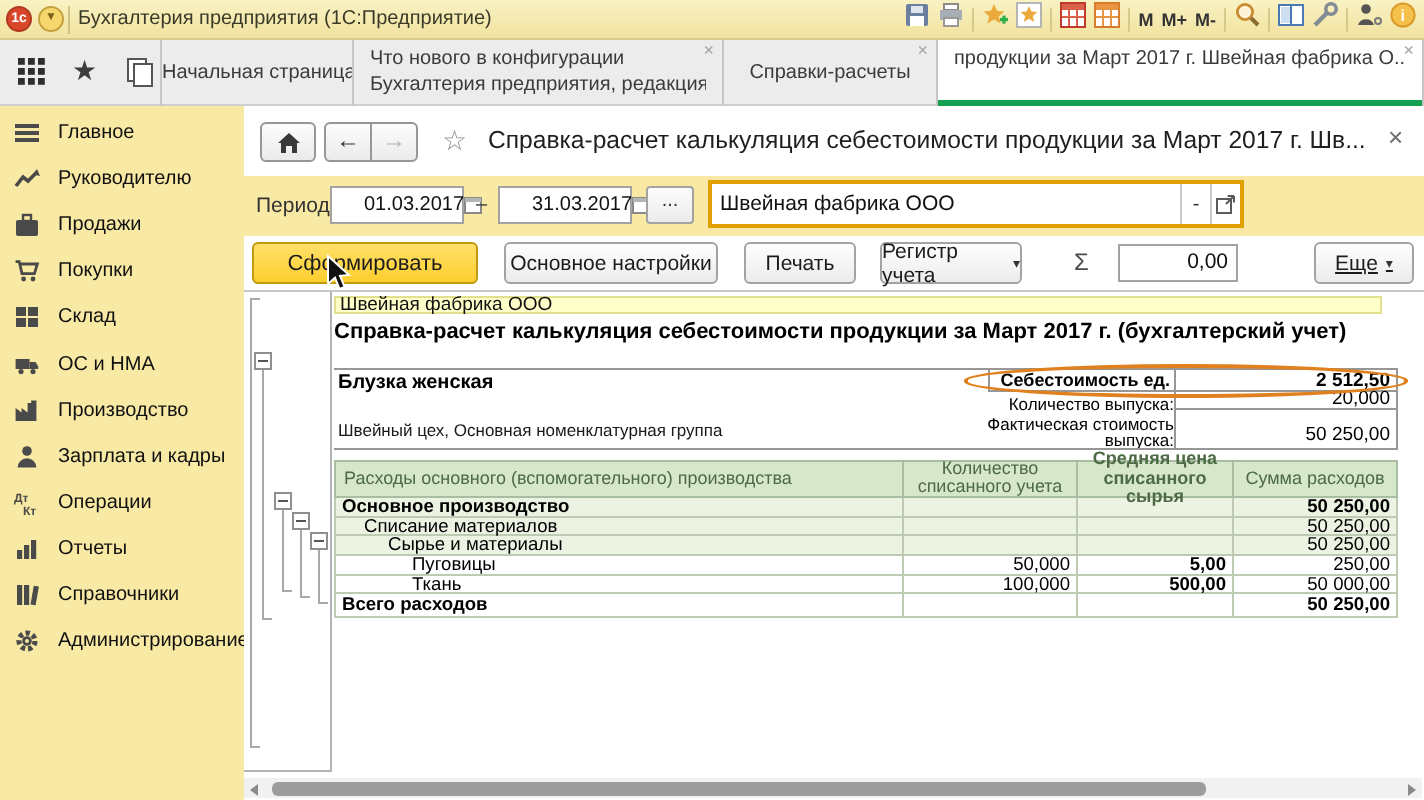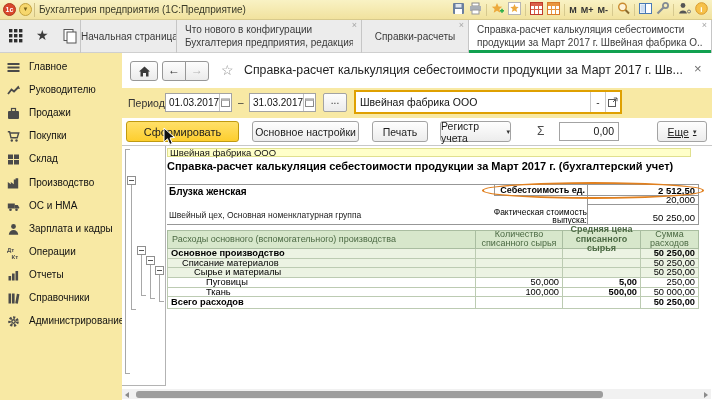--- a/index.html
+++ b/index.html
@@ -37,21 +37,21 @@
   #btn-home { left:8px; width:28px; border-radius:3px; }
   #btn-back { left:40px; width:24px; border-radius:3px 0 0 3px; font-size:12px; color:#333; line-height:17px; }
   #btn-fwd { left:63px; width:24px; border-radius:0 3px 3px 0; font-size:12px; color:#b5b5b5; line-height:17px; }
   #nav-star { position:absolute; left:99px; top:9px; font-size:14px; color:#8f8f8f; }
   #nav-title { position:absolute; left:122px; top:10px; width:447px; font-size:12.3px; color:#1f1f1f; white-space:nowrap; overflow:hidden; }
   #nav-close { position:absolute; left:572px; top:8px; font-size:13px; color:#6e6e6e; }
 
   #periodrow { position:absolute; left:0; top:35px; width:590px; height:30px; background:#f8e9a4; }
   #period-label { position:absolute; left:6px; top:9px; font-size:10.5px; color:#333; }
   .datefield { position:absolute; top:5px; width:67px; height:19px; background:#fff; border:1px solid #a3a3a3; display:flex; align-items:center; }
-  .datefield .dtext { flex:1; font-size:10px; padding-left:3px; color:#111; }
+  .datefield .dtext { flex:1; font-size:10px; padding-left:16px; color:#111; }
   .datefield .dsep { width:1px; height:17px; background:#c2c2c2; }
   .datefield .dcal { width:13px; display:flex; justify-content:center; align-items:center; }
   #date-from { left:43px; } #date-to { left:127px; }
   #period-dash { position:absolute; left:116px; top:9px; font-size:10px; color:#333; }
   #btn-dots { position:absolute; left:201px; top:5px; width:24px; height:19px; background:linear-gradient(#fdfdfd,#ebebeb); border:1px solid #a3a3a3; border-radius:2px; font-size:10px; color:#333; text-align:center; line-height:14px; }
   #orgcombo { position:absolute; left:232px; top:2px; width:268px; height:24px; border:2px solid #dfa000; background:#fff; display:flex; align-items:stretch; }
   #orgcombo .otext { flex:1; font-size:10.5px; color:#111; padding-left:4px; line-height:20px; white-space:nowrap; }
   #orgcombo .oseg { width:15px; border-left:1px solid #c9c9c9; display:flex; align-items:center; justify-content:center; font-size:10px; color:#333; }
 
   #toolbar { position:absolute; left:0; top:65px; width:590px; height:27px; background:#fff; }
@@ -89,21 +89,21 @@
   #fact-value { position:absolute; left:420px; top:58.5px; width:112px; height:19px; border-left:1px solid #979797; border-right:1px solid #979797; text-align:right; padding-right:3px; font-size:9.5px; display:flex; align-items:flex-end; justify-content:flex-end; padding-bottom:1px; }
   #ellipse { position:absolute; left:315px; top:36px; width:222px; height:16.5px; border:2px solid #e1801f; border-radius:50%; z-index:5; }
 
   #xtable { position:absolute; left:0; top:83.5px; width:532px; }
   .xhead { display:flex; background:#d7e7cb; border:1px solid #a9bda0; height:19.5px; color:#4c6a44; }
   .xhead .xc { display:flex; align-items:center; justify-content:center; text-align:center; font-size:9px; line-height:9.5px; border-right:1px solid #a9bda0; }
   .xhead .xc:last-child { border-right:none; }
   .xrow { display:flex; height:9.7px; border-bottom:1px solid #bccbb2; border-left:1px solid #bccbb2; border-right:1px solid #bccbb2; font-size:9.3px; line-height:8.5px; }
   .xrow .xc { border-right:1px solid #bccbb2; }
   .xrow .xc:last-child { border-right:none; }
-  .c1 { width:308px; } .c2 { width:87px; } .c3 { width:78px;font-weight:bold; } .c4 { flex:1; }
+  .c1 { width:284px; } .c2 { width:87px; } .c3 { width:78px;font-weight:bold; } .c4 { flex:1; }
   .xrow .c1 { padding-left:3px; }
   .num { text-align:right; padding-right:3px; }
   .green { background:#ecf3e3; }
   .bold { font-weight:bold; }
   .i1 .c1 { padding-left:14px; } .i2 .c1 { padding-left:26px; } .i3 .c1 { padding-left:38px; }
   .xtotal { height:11.5px; line-height:10px; }
 
   #hscroll { position:absolute; left:0; top:243px; width:589px; height:10px; background:#f1f1f1; }
   #hs-thumb { position:absolute; left:14px; top:1.5px; width:467px; height:7px; background:#9d9d9d; border-radius:3px; }
   .arr-l { position:absolute; left:3px; top:2.5px; width:0; height:0; border-top:3px solid transparent; border-bottom:3px solid transparent; border-right:4px solid #8b8b8b; }
@@ -218,21 +218,20 @@
     <div class="tab" id="tab2" style="left:177px; width:185px; padding:3px 8px;">
       <span class="tl1">Что нового в конфигурации</span>
       <span class="tl1">Бухгалтерия предприятия, редакция 3.0</span>
       <span class="tab-close">×</span>
     </div>
     <div class="tab" id="tab3" style="left:362px; width:107px; display:flex; align-items:center; justify-content:center;">
       <span class="tl1">Справки-расчеты</span>
       <span class="tab-close">×</span>
     </div>
     <div class="tab" id="tab4" style="left:469px; width:243px; padding:3px 8px;">
-      <span class="tl1">Справка-расчет калькуляция себестоимости</span>
       <span class="tl1">продукции за Март 2017 г. Швейная фабрика О...</span>
       <span class="tab-close">×</span>
       <div class="greenbar"></div>
     </div>
   </div>
 
   <div id="sidebar">
     <div class="sb-item">
       <span class="sb-ic"><svg width="13" height="13">
             <g fill="#4a4a4a">
@@ -271,32 +270,32 @@
               <rect x="1" y="1.5" width="5" height="4.5"></rect>
               <rect x="7" y="1.5" width="5" height="4.5"></rect>
               <rect x="1" y="7" width="5" height="4.5"></rect>
               <rect x="7" y="7" width="5" height="4.5"></rect>
             </g>
           </svg></span>
       <span class="sb-lb">Склад</span>
     </div>
     <div class="sb-item">
       <span class="sb-ic"><svg width="13" height="13">
-            <path d="M0.8 11.5 V5 l3 2.2 V5 l3 2.2 V2.5 h1.8 v-1.2 h2.6 V11.5 Z" fill="#4a4a4a"></path>
-          </svg></span>
-      <span class="sb-lb">Производство</span>
-    </div>
-    <div class="sb-item">
-      <span class="sb-ic"><svg width="13" height="13">
             <rect x="0.8" y="3.5" width="7" height="5" fill="#4a4a4a"></rect>
             <path d="M7.8 5 h3 l1.3 2.2 V8.5 H7.8 Z" fill="#4a4a4a"></path>
             <circle cx="3.5" cy="9.8" r="1.3" fill="#4a4a4a"></circle>
             <circle cx="9.5" cy="9.8" r="1.3" fill="#4a4a4a"></circle>
           </svg></span>
       <span class="sb-lb">ОС и НМА</span>
+    </div>
+    <div class="sb-item">
+      <span class="sb-ic"><svg width="13" height="13">
+            <path d="M0.8 11.5 V5 l3 2.2 V5 l3 2.2 V2.5 h1.8 v-1.2 h2.6 V11.5 Z" fill="#4a4a4a"></path>
+          </svg></span>
+      <span class="sb-lb">Производство</span>
     </div>
     <div class="sb-item">
       <span class="sb-ic"><svg width="13" height="13">
             <circle cx="6.5" cy="3.5" r="2.4" fill="#4a4a4a"></circle>
             <path d="M1.8 11.8 a4.7 4.7 0 0 1 9.4 0 Z" fill="#4a4a4a"></path>
           </svg></span>
       <span class="sb-lb">Зарплата и кадры</span>
     </div>
     <div class="sb-item">
       <span class="sb-ic"><svg width="13" height="13">
@@ -428,31 +427,32 @@
 
       <div id="rcontent">
         <div id="orgrow">Швейная фабрика ООО</div>
         <div id="rtitle">Справка-расчет калькуляция себестоимости продукции за Март 2017 г. (бухгалтерский учет)</div>
 
         <div class="secline" style="left:0; top:37.5px; width:532px;"></div>
         <div id="product">Блузка женская</div>
         <div id="product-sub">Швейный цех, Основная номенклатурная группа</div>
         <div id="cost-label">Себестоимость ед.</div>
         <div id="cost-value">2 512,50</div>
+        <div id="qty-label">Количество выпуска:</div>
         <div id="qty-value">20,000</div>
         <div id="fact-label1">Фактическая стоимость</div>
         <div id="fact-label2">выпуска:</div>
         <div id="fact-value">50 250,00</div>
         <div class="secline" style="left:0; top:77.5px; width:532px;"></div>
         <div id="ellipse"></div>
 
         <div id="xtable">
           <div class="xhead">
             <div class="xc c1" style="justify-content:flex-start; text-align:left; padding-left:4px;">Расходы основного (вспомогательного) производства</div>
-            <div class="xc c2">Количество списанного сырья</div>
+            <div class="xc c2">Количество списанного учета</div>
             <div class="xc c3">Средняя цена списанного сырья</div>
             <div class="xc c4">Сумма расходов</div>
           </div>
           <div class="xrow green bold">
             <div class="xc c1">Основное производство</div>
             <div class="xc c2 num"></div>
             <div class="xc c3 num"></div>
             <div class="xc c4 num">50 250,00</div>
           </div>
           <div class="xrow green i1">

